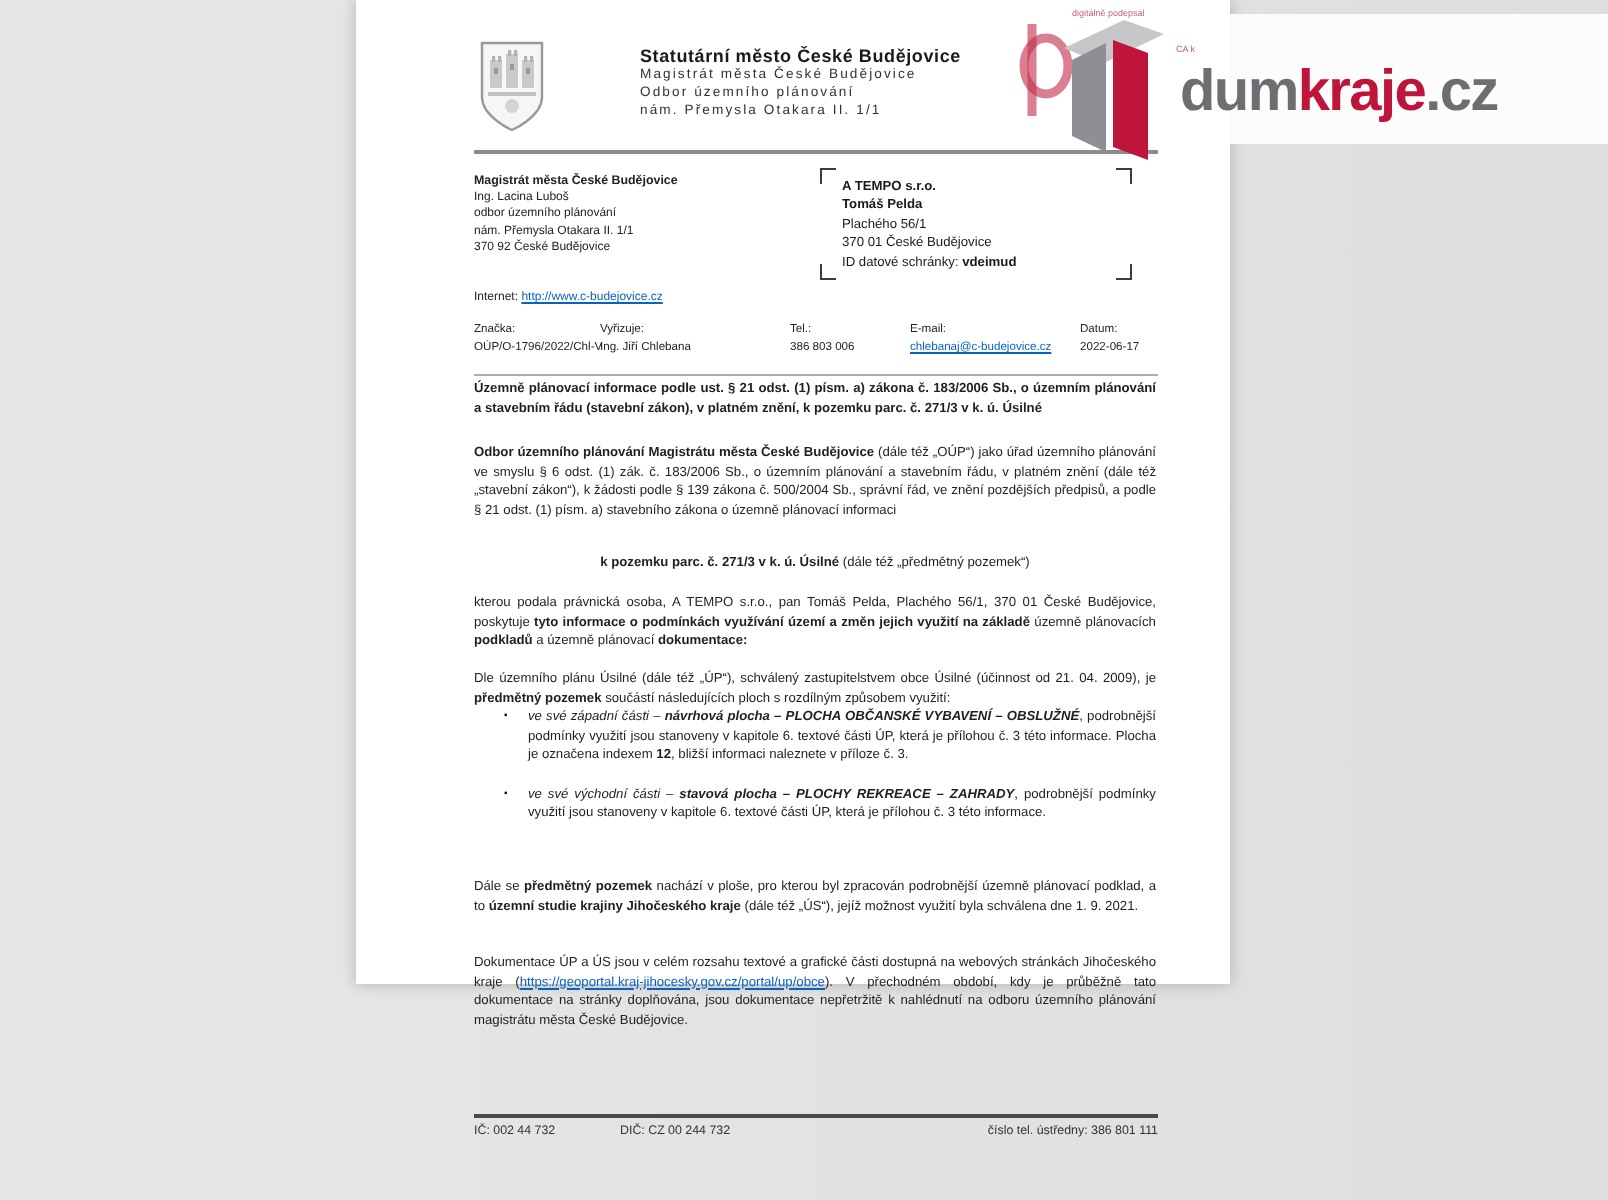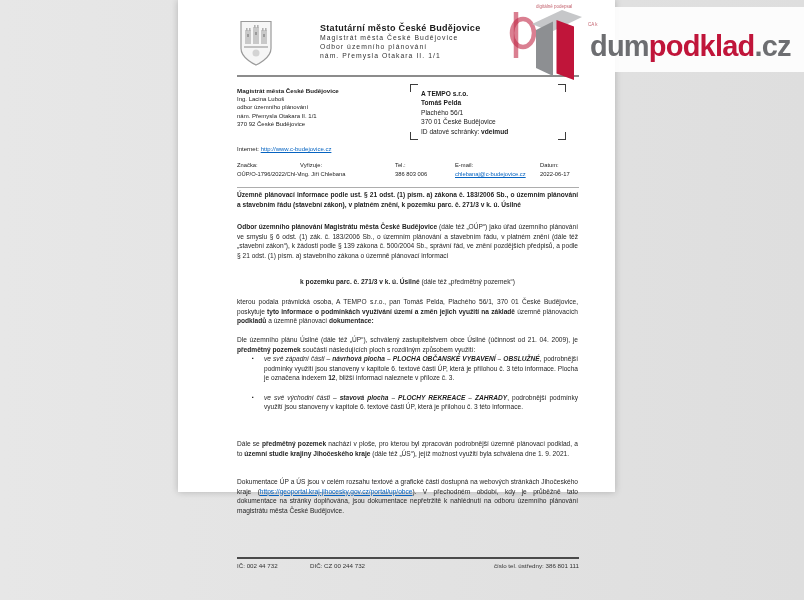--- a/index.html
+++ b/index.html
@@ -171,15 +171,15 @@
     <line x1="9" y1="2" x2="9" y2="48" stroke="rgba(193,42,72,.6)" stroke-width="4.5"></line>
     <ellipse cx="16" cy="23" rx="11" ry="14" fill="none" stroke="rgba(193,42,72,.6)" stroke-width="4.5"></ellipse>
   </svg>
 
   <svg class="building" viewBox="0 0 50 72">
     <polygon points="0,16 30,2 50,9 19,24" fill="#c6c7c9"></polygon>
     <polygon points="4,22 21,13.5 21,68 4,60" fill="#8d8f92"></polygon>
     <polygon points="24.5,12 42,18.5 42,72 24.5,65.5" fill="#c0153a"></polygon>
   </svg>
 
-  <div class="brand-text"><span>dum</span><span class="red">podklad</span><span>.cz</span></div>
+  <div class="brand-text"><span>dum</span><span class="red">kraje</span><span>.cz</span></div>
 
 </div>
 
 </body></html>

